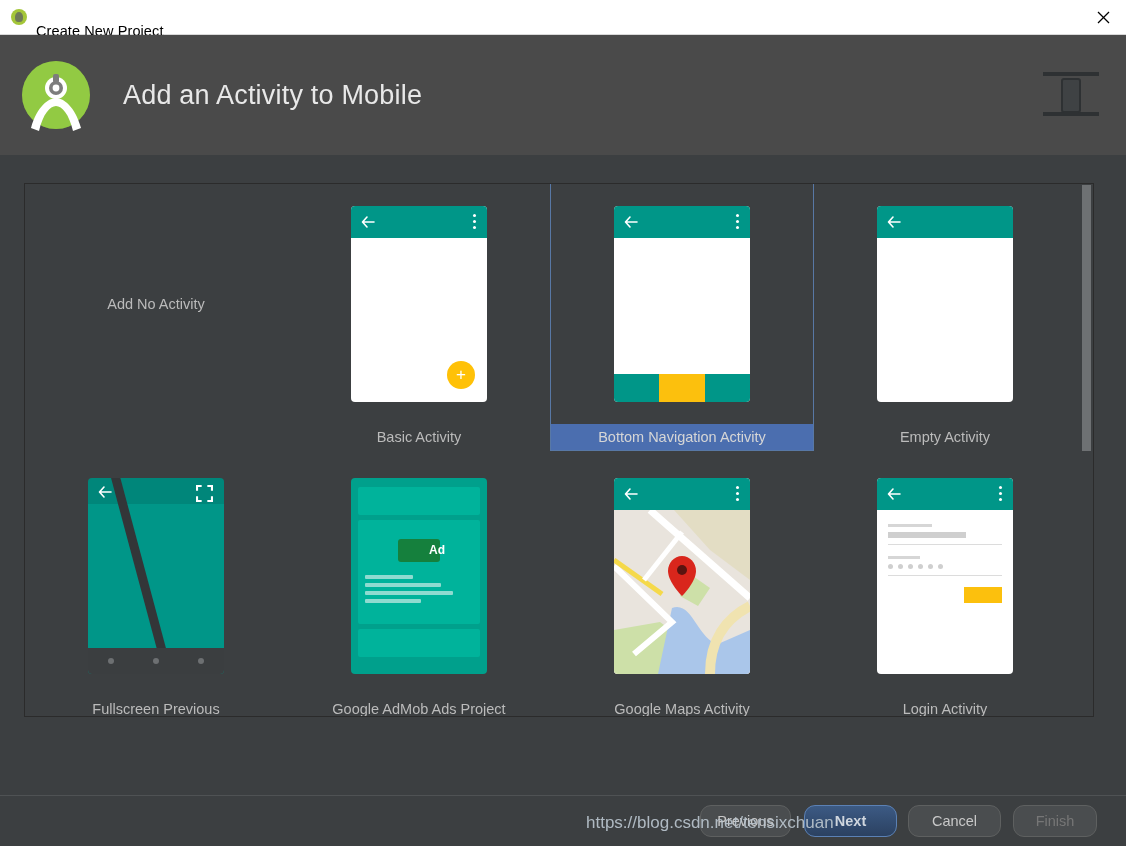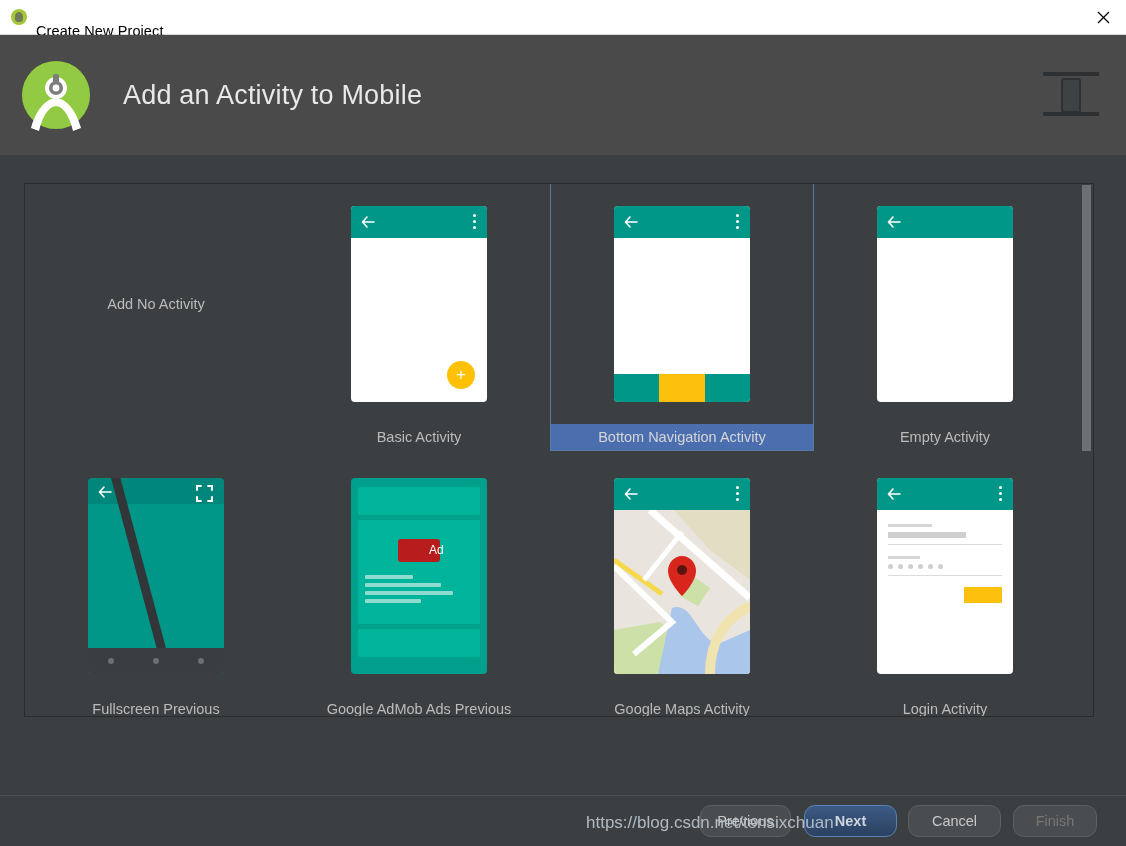--- a/index.html
+++ b/index.html
@@ -191,22 +191,22 @@
     padding: 9px 7px;
   }
   .admob-band {
     background: #00b39b; border-radius: 2px;
   }
   .admob-top { height: 28px; }
   .admob-card {
     margin-top: 5px; height: 104px; position: relative; padding-top: 19px;
   }
   .admob-badge {
-    width: 42px; height: 23px; margin: 0 auto; background: #b91c1c;
-    border-radius: 3px; color: #fff; font-size: 12px; font-weight: normal;
+    width: 42px; height: 23px; margin: 0 auto; background: #15803d;
+    border-radius: 3px; color: #fff; font-size: 12px; font-weight: bold;
     line-height: 23px; text-align: center; padding-left: 31px;
   }
   .admob-line { height: 4px; background: #8fdbd0; border-radius: 1px; margin: 0 7px 4px 7px; }
   .admob-bot { height: 28px; margin-top: 5px; }
 
   
   .mapbody {
     position: absolute; left: 0; top: 32px; width: 100%; height: 164px;
     background: #e8e3dc; overflow: hidden;
   }
@@ -403,21 +403,21 @@
                 <div style="margin-top:13px;">
                   <div class="admob-line" style="width:48px;"></div>
                   <div class="admob-line" style="width:76px;"></div>
                   <div class="admob-line" style="width:88px;"></div>
                   <div class="admob-line" style="width:56px;"></div>
                 </div>
               </div>
               <div class="admob-band admob-bot"></div>
             </div>
           </div>
-          <div class="cell-label">Google AdMob Ads Previous</div>
+          <div class="cell-label">Google AdMob Ads Project</div>
         </div>
 
         <div class="cell" style="left:526px; top:272px;">
           <div class="cell-thumb-wrap">
             <div class="phone">
               <div class="appbar">
                 <svg class="back" viewBox="0 0 16 16">
                   <path d="M14 8 H3 M7 3 L2.5 8 L7 13" stroke="#fff" stroke-width="1.6" fill="none" stroke-linecap="round" stroke-linejoin="round"></path>
                 </svg>
                 <div class="dots">

